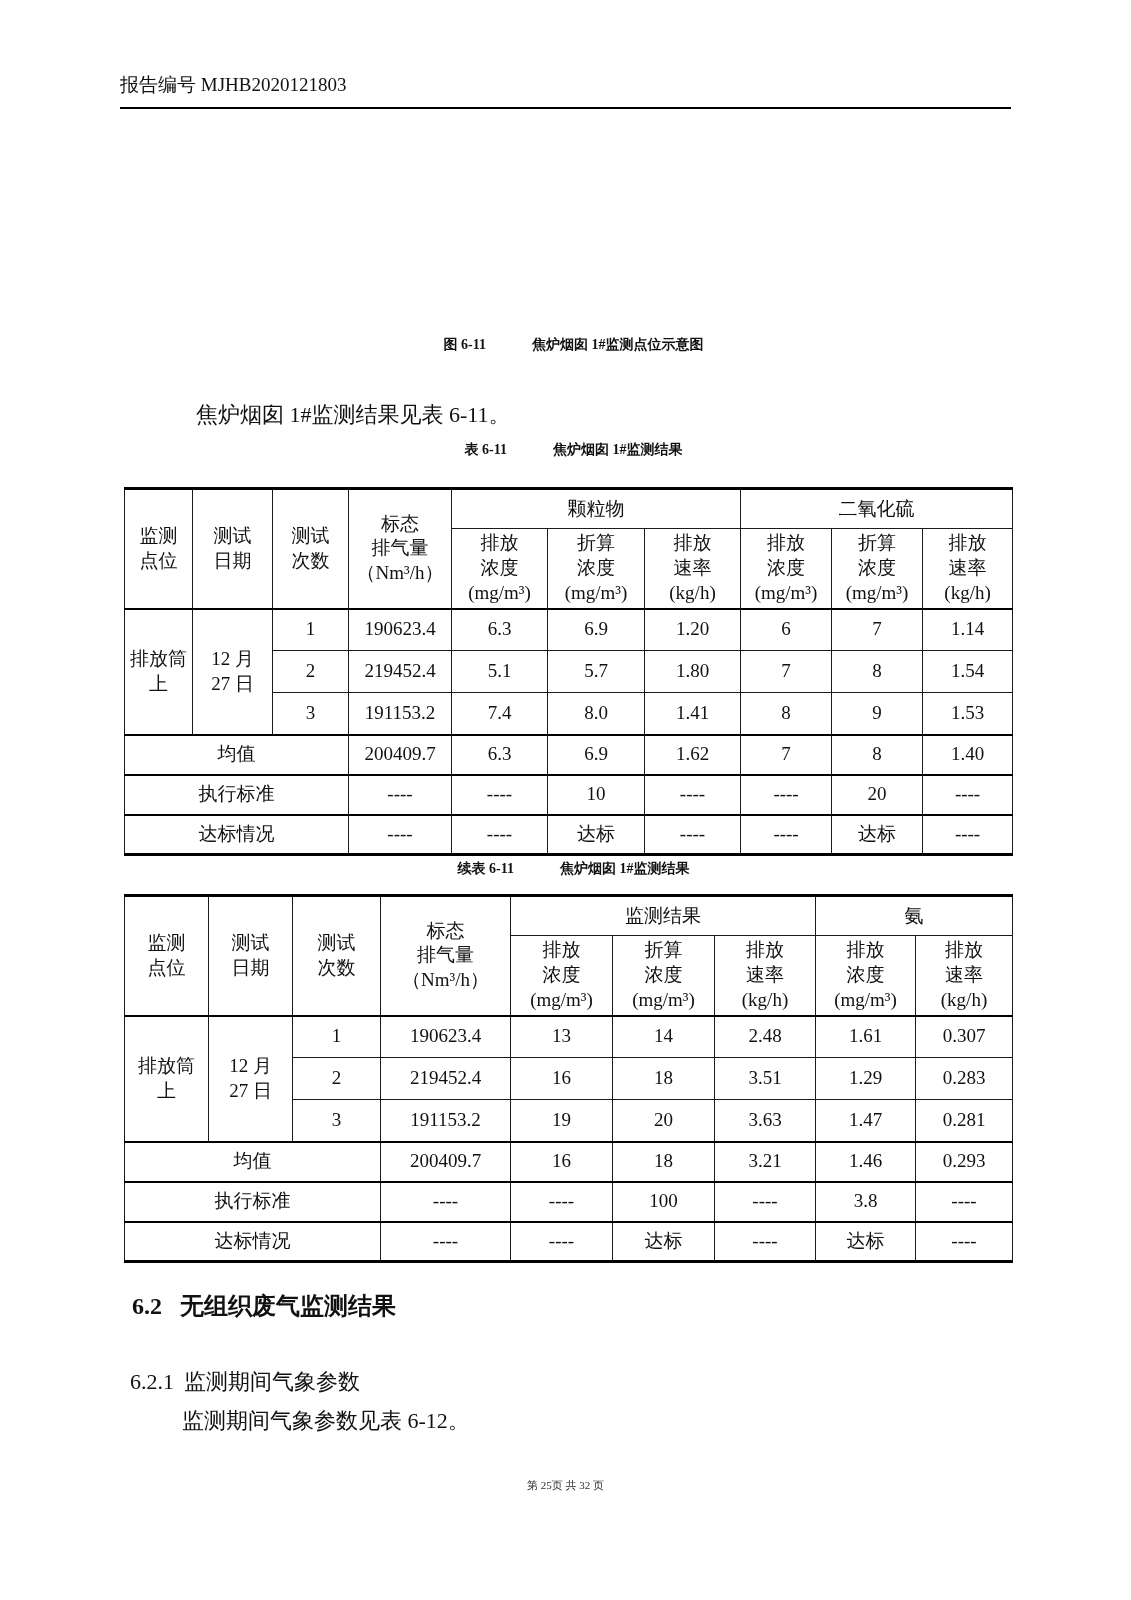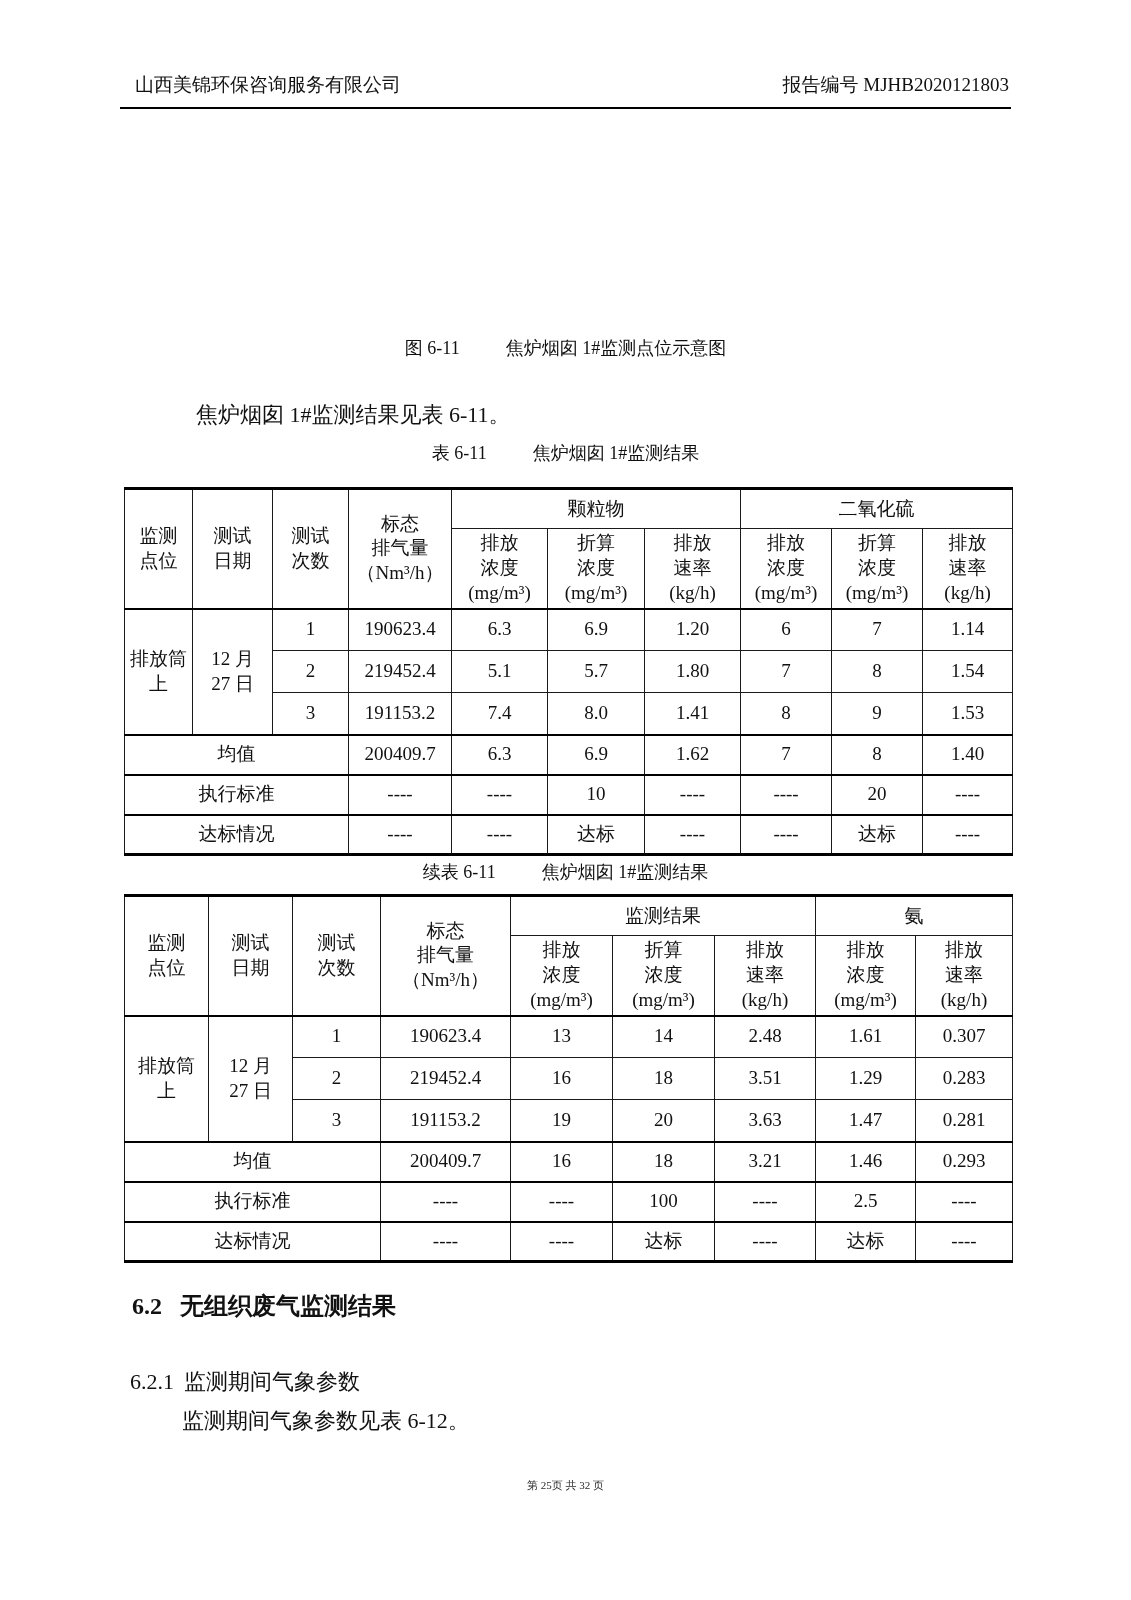--- a/index.html
+++ b/index.html
@@ -17,22 +17,22 @@
     position:absolute;left:120px;top:72px;width:891px;
     display:flex;justify-content:space-between;align-items:flex-end;
     border-bottom:2px solid #000;
     padding-bottom:9px;
     font-size:19px;
   }
   .doc-header .company{padding-left:15px;}
   .doc-header .report-no{padding-right:2px;}
   
   .caption{
-    position:absolute;left:120px;width:891px;
-    text-align:center;font-weight:normal;font-size:18px;
+    position:absolute;left:128px;width:891px;
+    text-align:center;font-weight:bold;font-size:14px;
   }
   .cap-label{margin-right:46px;}
   .body-para{
     position:absolute;left:120px;width:891px;
     font-size:22px;line-height:1.2;
   }
   .indent-1{text-indent:76px;}
   .indent-2{text-indent:62px;}
   
   .tbl-wrap{position:absolute;left:124px;}
@@ -75,21 +75,20 @@
     position:absolute;left:0;width:1131px;
     text-align:center;font-size:11px;color:#2b2b2b;
   }
 </style>
 </head>
 <body>
 
 <div class="page">
 
   <div class="doc-header">
-    <span class="company">山西美锦环保咨询服务有限公司</span>
     <span class="report-no">报告编号 MJHB2020121803</span>
   </div>
 
   <div class="caption" style="top:336px">
     <span class="cap-label">图 6-11</span><span class="cap-title">焦炉烟囱 1#监测点位示意图</span>
   </div>
 
   <p class="body-para indent-1" style="top:380px">焦炉烟囱 1#监测结果见表 6-11。</p>
 
   <div class="caption" style="top:441px">
@@ -299,21 +298,21 @@
         <td>3.21</td>
         <td>1.46</td>
         <td>0.293</td>
       </tr>
       <tr class="sum">
         <td colspan="3">执行标准</td>
         <td>----</td>
         <td>----</td>
         <td>100</td>
         <td>----</td>
-        <td>2.5</td>
+        <td>3.8</td>
         <td>----</td>
       </tr>
       <tr class="sum">
         <td colspan="3">达标情况</td>
         <td>----</td>
         <td>----</td>
         <td>达标</td>
         <td>----</td>
         <td>达标</td>
         <td>----</td>

